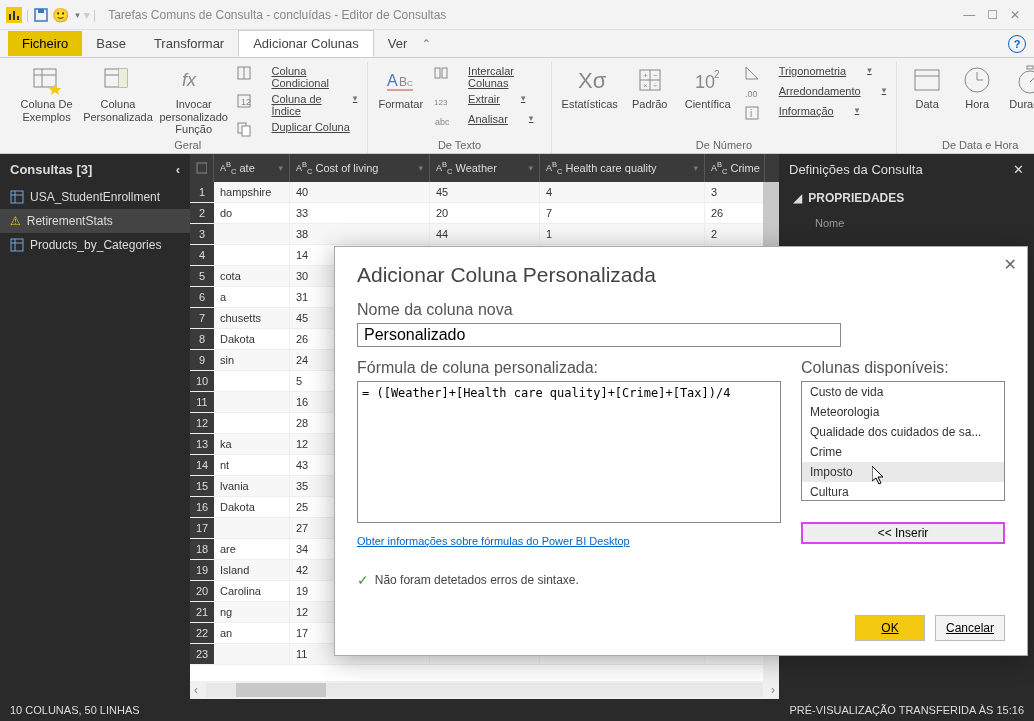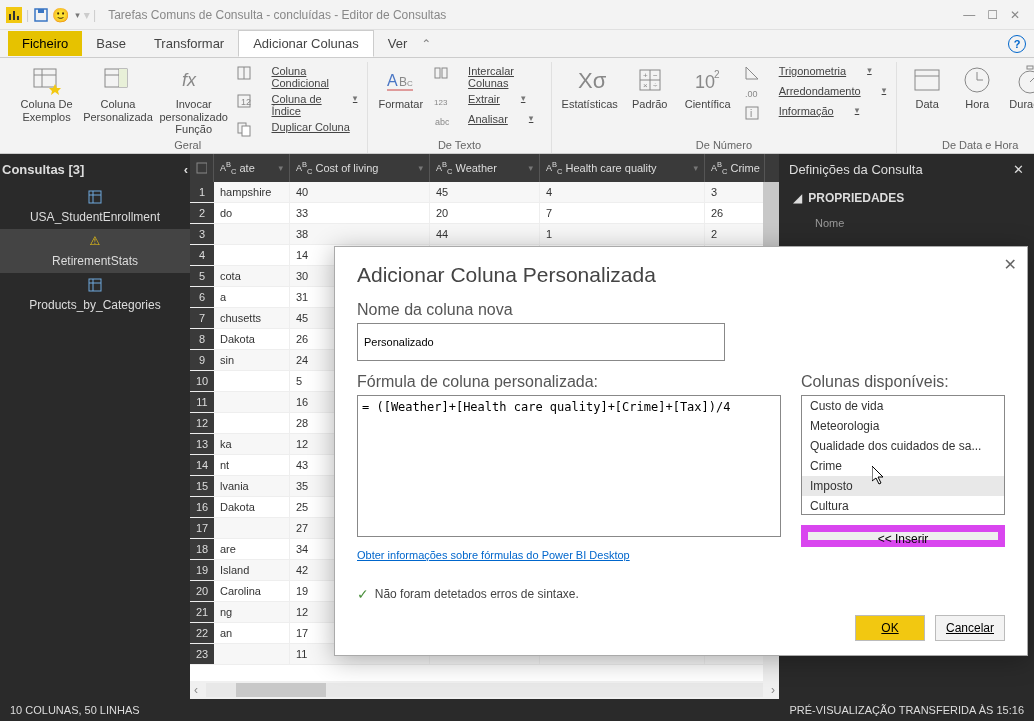--- a/index.html
+++ b/index.html
@@ -21,23 +21,23 @@
 .rgroup .btns { display:flex; gap:6px; height:70px; align-items:flex-start;}
 .bigbtn { display:flex; flex-direction:column; align-items:center; width:72px; padding-top:2px; cursor:pointer;}
 .bigbtn .ico { width:32px; height:32px; }
 .bigbtn .lbl { font-size:11px; text-align:center; line-height:1.15; margin-top:2px;color:#444;}
 .smallcol { display:flex; flex-direction:column; gap:2px; padding-top:2px;}
 .smallbtn { display:flex; align-items:flex-start; gap:19px; font-size:11px; cursor:pointer; padding:1px 2px; color:#444;text-decoration:underline;}
 .smallbtn .ico { width:16px; height:16px; }
 .rgroup .glabel { font-size:11px; color:#666; margin-top:auto; padding-bottom:2px;}
 .workspace { display:flex; height:calc(721px - 30px - 28px - 96px - 22px); }
 .leftpane { width:190px; background:#2a2a2a; color:#ddd; }
-.leftpane .hdr { display:flex; align-items:center; padding:8px 2px; font-size:13px; font-weight:bold;}
+.leftpane .hdr { display:flex; align-items:center; padding:8px 10px; font-size:13px; font-weight:bold;}
 .leftpane .hdr .chev2 { margin-left:auto; }
-.leftpane .qitem { display:flex; align-items:center; gap:6px; padding:5px 10px; font-size:12px; cursor:pointer;flex-direction:column;}
+.leftpane .qitem { display:flex; align-items:center; gap:6px; padding:5px 10px; font-size:12px; cursor:pointer;}
 .leftpane .qitem.sel { background:#444; }
 .grid { flex:1; background:#fff; position:relative; overflow:hidden;}
 .ghdr { display:flex; background:#3a3a3a; color:#ddd; height:28px; align-items:center; font-size:11px;}
 .ghdr .cell { display:flex; align-items:center; padding:0 6px; border-right:1px solid #555; height:100%;}
 .ghdr .cell:first-child{ width:24px; background:#3a3a3a;}
 .grow { display:flex; height:21px; align-items:center; font-size:11px; border-bottom:1px solid #eee;}
 .grow:nth-child(odd) { background:#f7f7f7;}
 .grow .rn { width:24px; text-align:center; background:#3a3a3a; color:#ddd; height:100%; display:flex; align-items:center; justify-content:center;}
 .grow .gc { padding:0 6px; border-right:1px solid #eee; height:100%; display:flex; align-items:center;}
 .c-state{width:76px;} .c-cost{width:140px;} .c-weather{width:110px;} .c-health{width:165px;} .c-crime{width:60px;}
@@ -48,28 +48,28 @@
 .vsb .vthumb{position:absolute;top:0;width:16px;height:140px;background:#c8c8c8;}
 .rightpane { width:255px; background:#2a2a2a; color:#ddd; }
 .rightpane .hdr { display:flex; align-items:center; padding:8px 10px; font-size:13px;}
 .rightpane .prop{padding:6px 14px;color:#bbb;font-size:12px;}
 .rightpane .proplbl{color:#999;font-size:11px;}
 .statusbar { height:22px; background:#2a2a2a; color:#ddd; display:flex; align-items:center; padding:0 10px; font-size:11px; justify-content:space-between;}
 .dialog { position:absolute; left:334px; top:246px; width:694px; height:410px; background:#fff; box-shadow:0 4px 24px rgba(0,0,0,0.3); border:1px solid #aaa; padding:16px 22px 14px 22px;}
 .dialog .close{position:absolute;right:10px;top:8px;font-size:16px;color:#666;cursor:pointer;}
 .dialog h2{font-size:21px;font-weight:400;color:#444;margin-bottom:14px;}
 .dialog .flabel{font-size:16px;color:#555;margin-bottom:4px;}
-.dialog input.tb{width:368px;height:24px;border:1px solid #888;padding:18px 6px;font-size:11px;}
+.dialog input.tb{width:484px;height:24px;border:1px solid #888;padding:4px 6px;font-size:16px;}
 .dialog .row2{display:flex;gap:20px;margin-top:12px;}
 .dialog textarea{width:424px;height:142px;border:1px solid #888;font-family:Consolas,monospace;font-size:12px;padding:4px;resize:none;}
 .dialog .avail{flex:1;}
 .dialog .alist{border:1px solid #888;height:120px;overflow-y:scroll;}
 .dialog .alist .ai{padding:3px 8px;font-size:12px;cursor:pointer;}
 .dialog .alist .ai.hov{background:#e8e8e8;}
-.dialog .insbtn{width:100%;height:22px;margin-top:10px;background:#eee;border:7px solid #d946ef;font-size:12px;cursor:pointer;}
+.dialog .insbtn{width:100%;height:22px;margin-top:21px;background:#eee;border:2px solid #d946ef;font-size:12px;cursor:pointer;}
 .dialog .link{color:#0066cc;font-size:11px;text-decoration:underline;cursor:pointer;}
 .dialog .syntax{display:flex;align-items:center;gap:6px;margin-top:24px;font-size:12px;color:#444;}
 .dialog .btns2{position:absolute;right:22px;bottom:14px;display:flex;gap:10px;}
 .dialog .btns2 button{min-width:70px;height:26px;border:1px solid #bbb;font-size:12px;cursor:pointer;text-decoration:underline;}
 .dialog .ok{background:#f2c811;}
 .dialog .cancel{background:#f3f3f3;}
 .cursor{position:absolute;left:872px;top:466px;pointer-events:none;}
 svg{display:block;}
 .dd{font-size:9px;color:#777;margin-left:2px;}
 .chkico{color:#4a8f3c;font-size:14px;}

